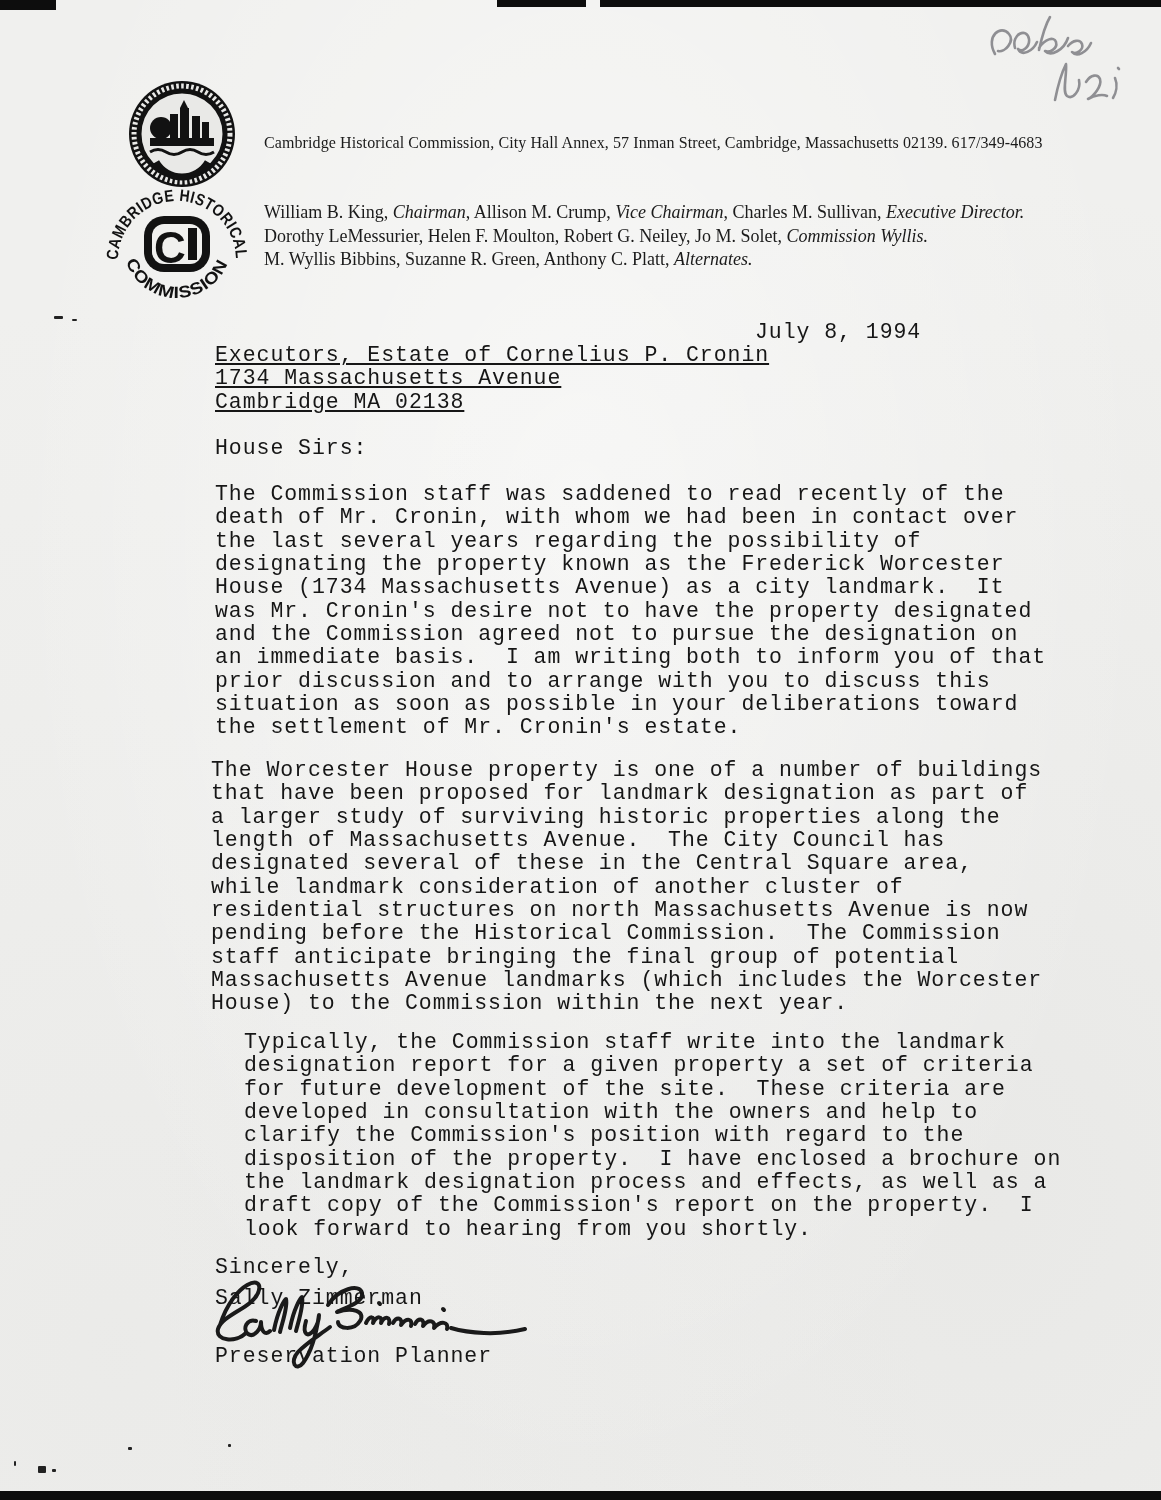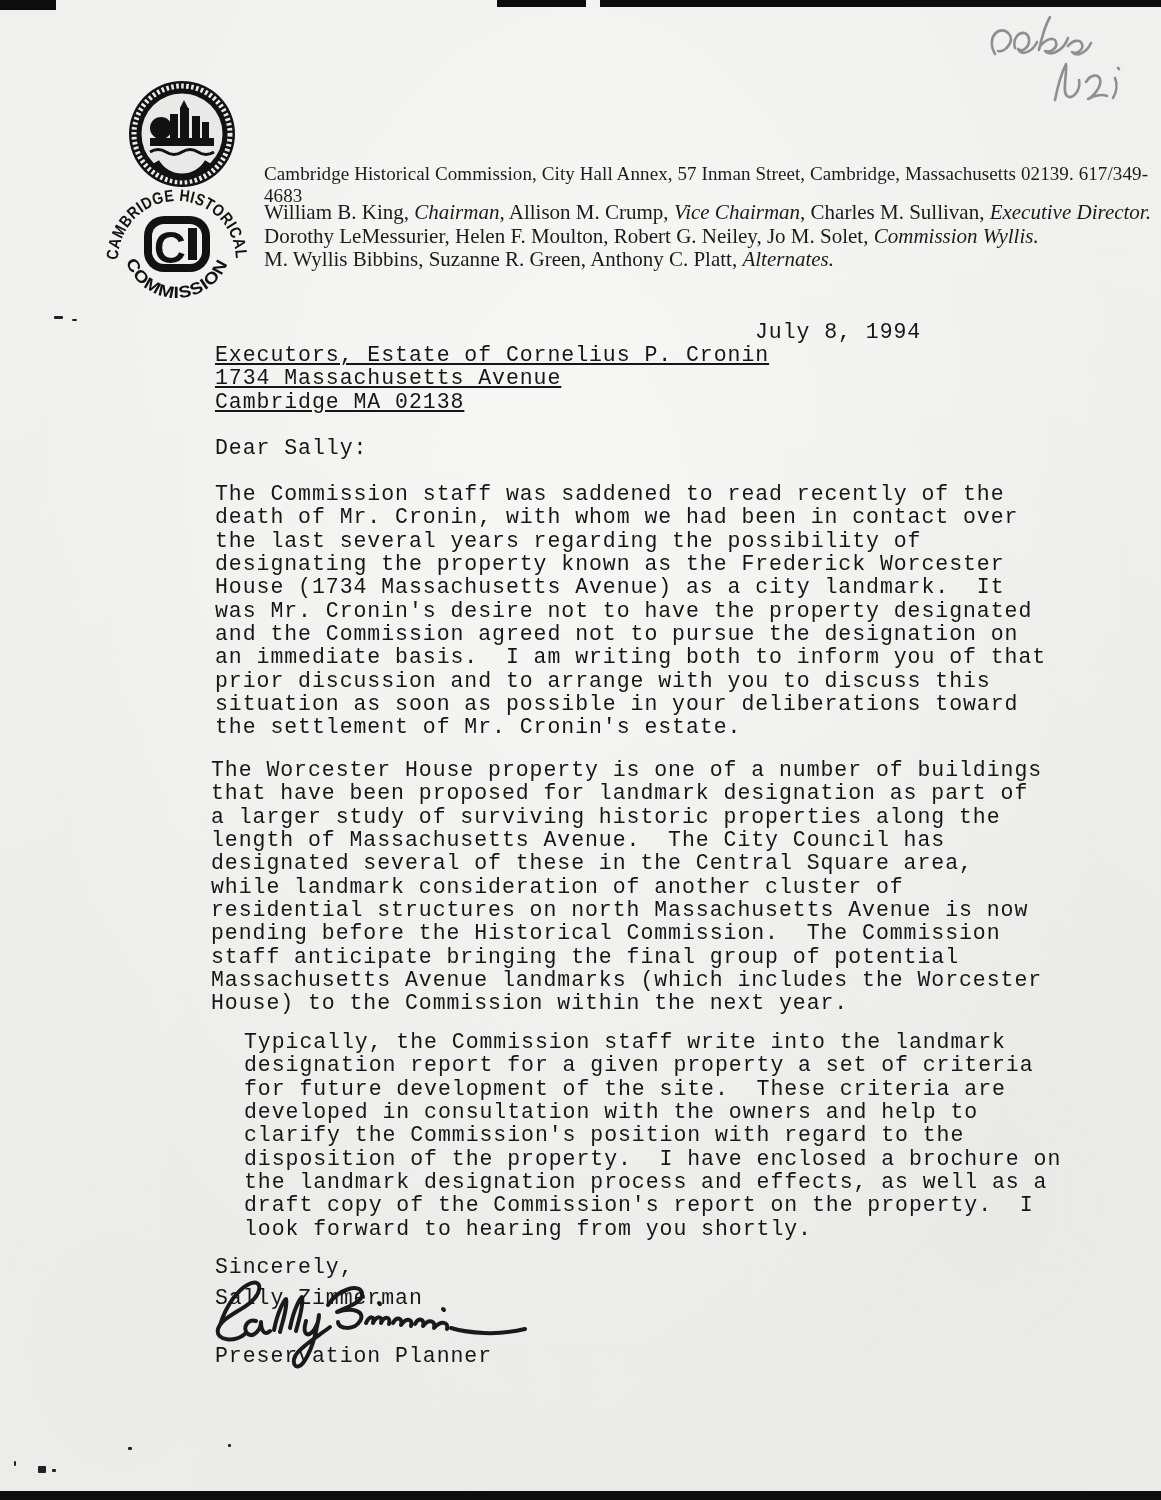--- a/index.html
+++ b/index.html
@@ -20,27 +20,27 @@
   
   .edge{position:absolute;background:#0d0d0d;}
   .speck{position:absolute;background:#222;border-radius:1px;}
   
   .org-title{
     left:264px;top:100px;
     font-size:35px;font-weight:bold;letter-spacing:-0.5px;
     font-family:"Liberation Serif", serif;
   }
   .org-address{
-    left:264px;top:163px;
-    font-size:19px;letter-spacing:0.1px;
+    left:264px;top:134px;
+    font-size:16px;letter-spacing:0.1px;
     font-family:"Liberation Serif", serif;
   }
   .members{
     left:264px;top:201px;
-    font-size:21px;line-height:23.5px;
+    font-size:18px;line-height:23.5px;
     font-family:"Liberation Serif", serif;
   }
   .members .italic{font-style:italic;}
   
   .typed{
     font-family:"Liberation Mono", monospace;
     font-size:21.5px;
     letter-spacing:0.95px;
     line-height:23.35px;
     white-space:pre-wrap;
@@ -133,21 +133,21 @@
         <path d="M 160,70 C 163,77 161,85 158,90"></path>
         <path d="M 163,60 l 1,1"></path>
       </g>
     </svg>
   </div>
 
   <div class="abs typed date">July 8, 1994</div>
   <div class="abs typed recipient">Executors, Estate of Cornelius P. Cronin
 1734 Massachusetts Avenue
 Cambridge MA 02138</div>
-  <div class="abs typed salutation">Dear Sally:</div>
+  <div class="abs typed salutation">House Sirs:</div>
   <div class="abs typed p1">The Commission staff was saddened to read recently of the
 death of Mr. Cronin, with whom we had been in contact over
 the last several years regarding the possibility of
 designating the property known as the Frederick Worcester
 House (1734 Massachusetts Avenue) as a city landmark.  It
 was Mr. Cronin's desire not to have the property designated
 and the Commission agreed not to pursue the designation on
 an immediate basis.  I am writing both to inform you of that
 prior discussion and to arrange with you to discuss this
 situation as soon as possible in your deliberations toward

